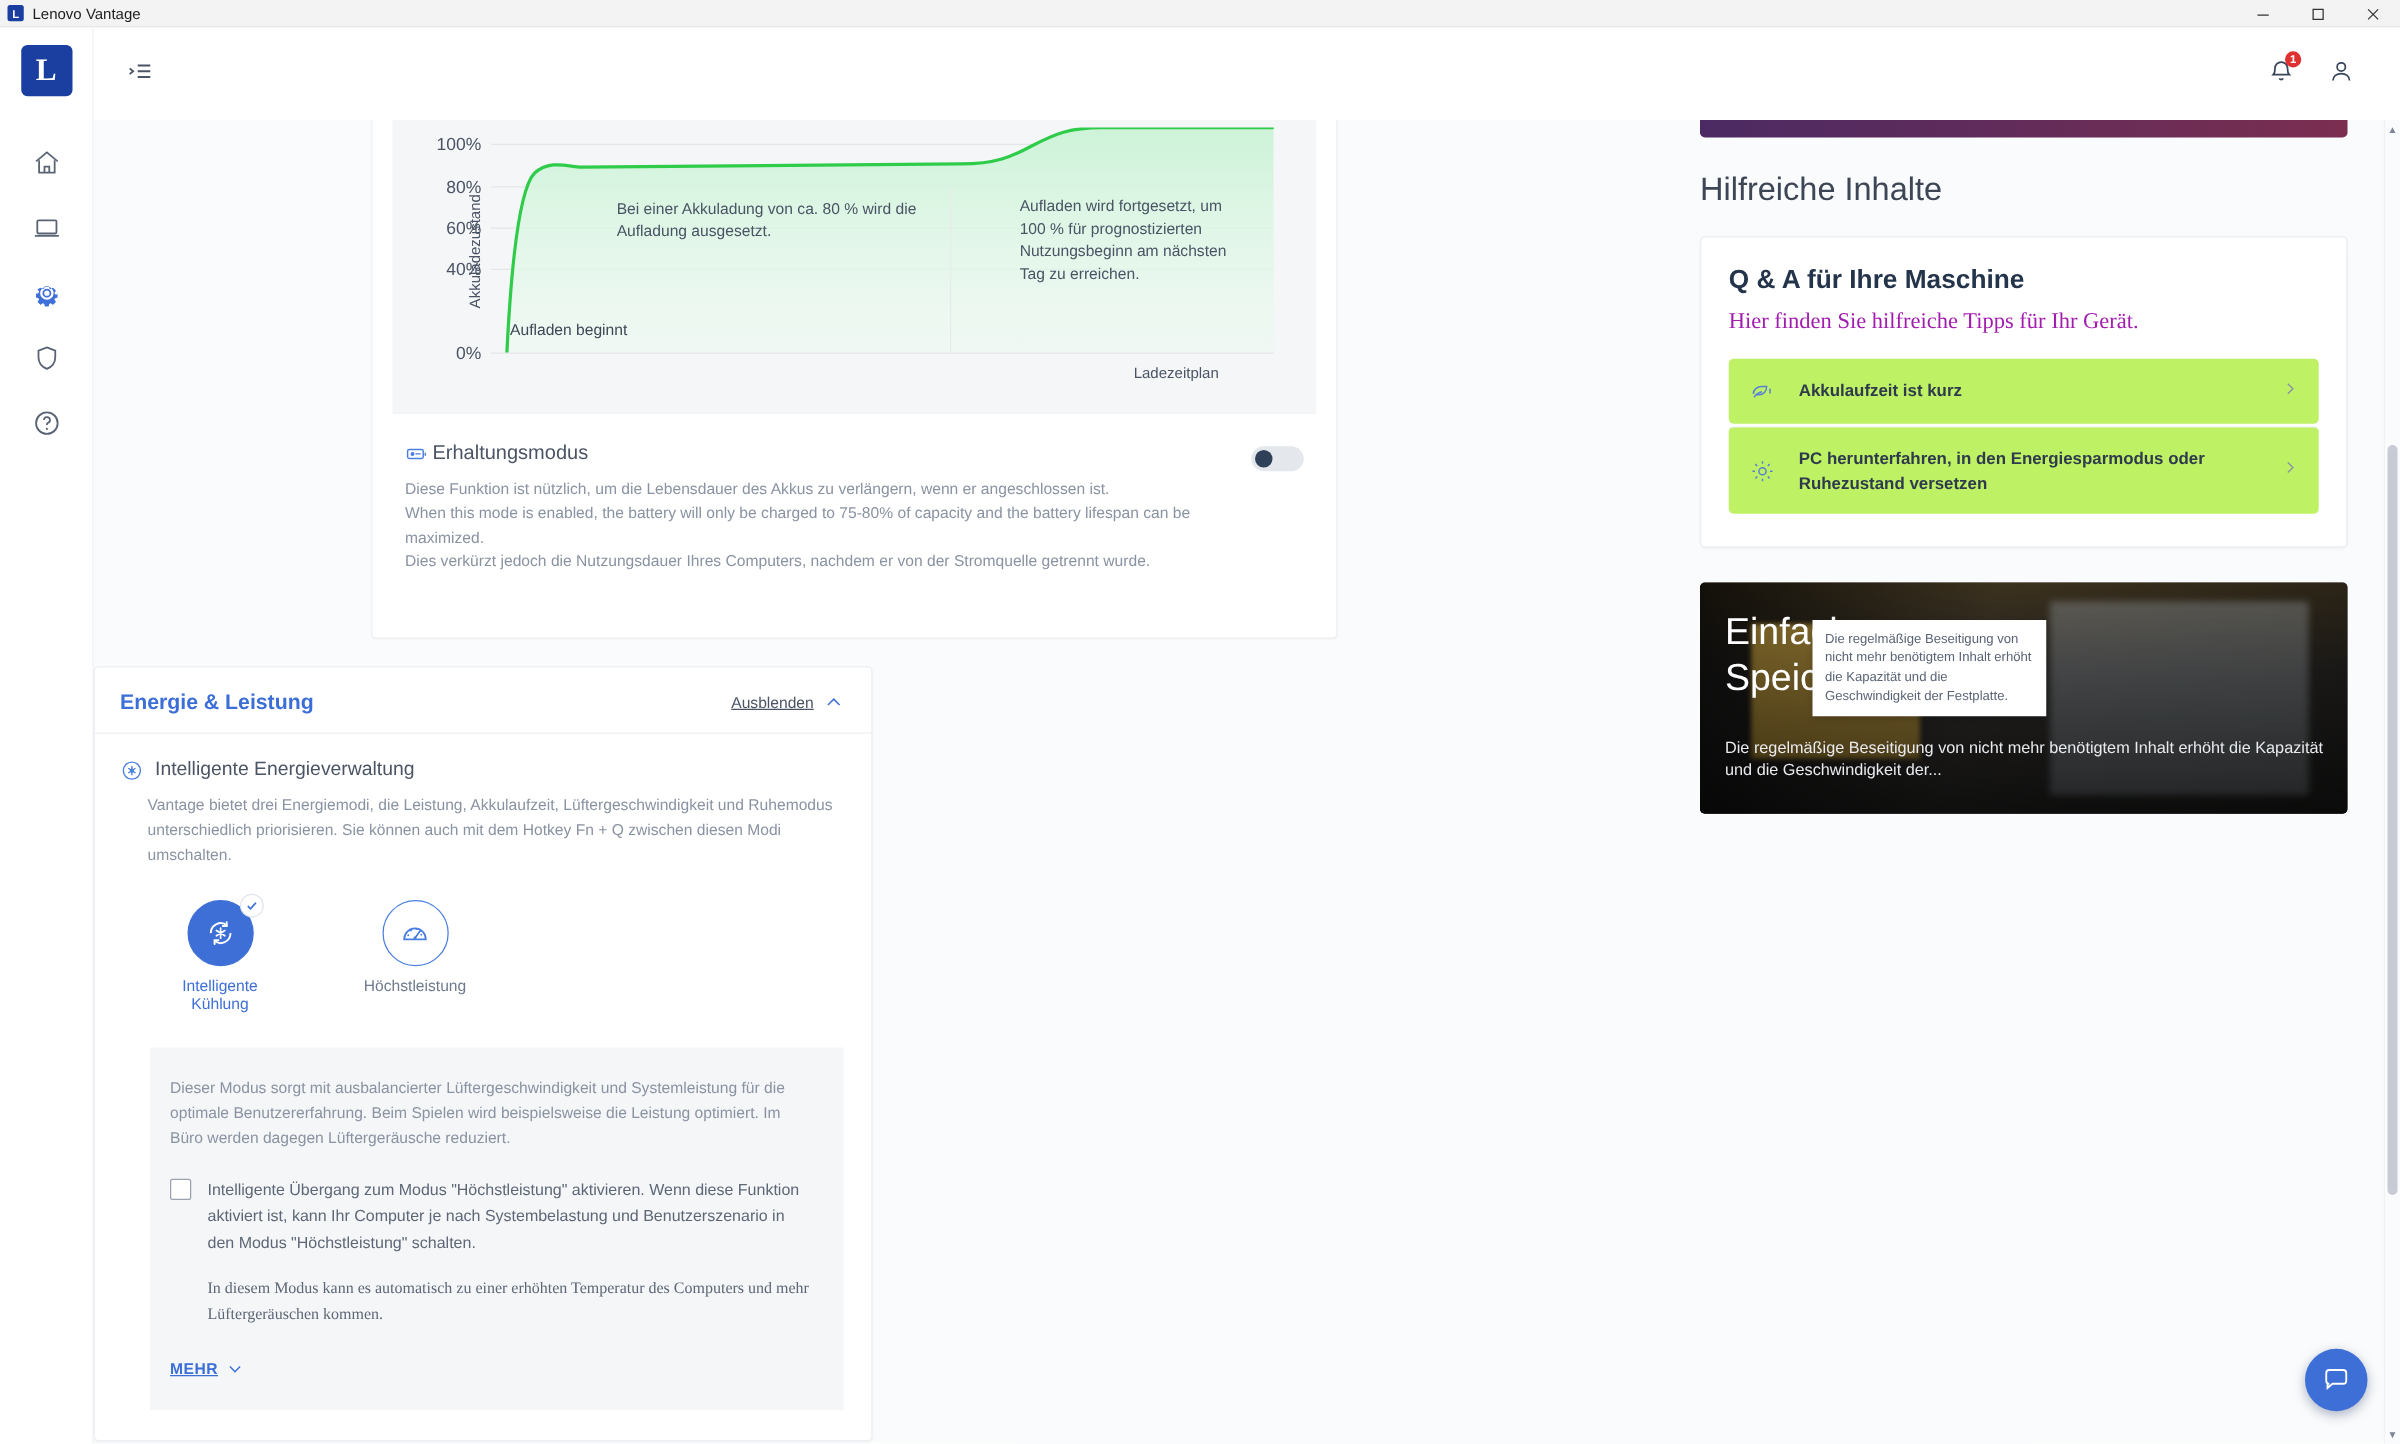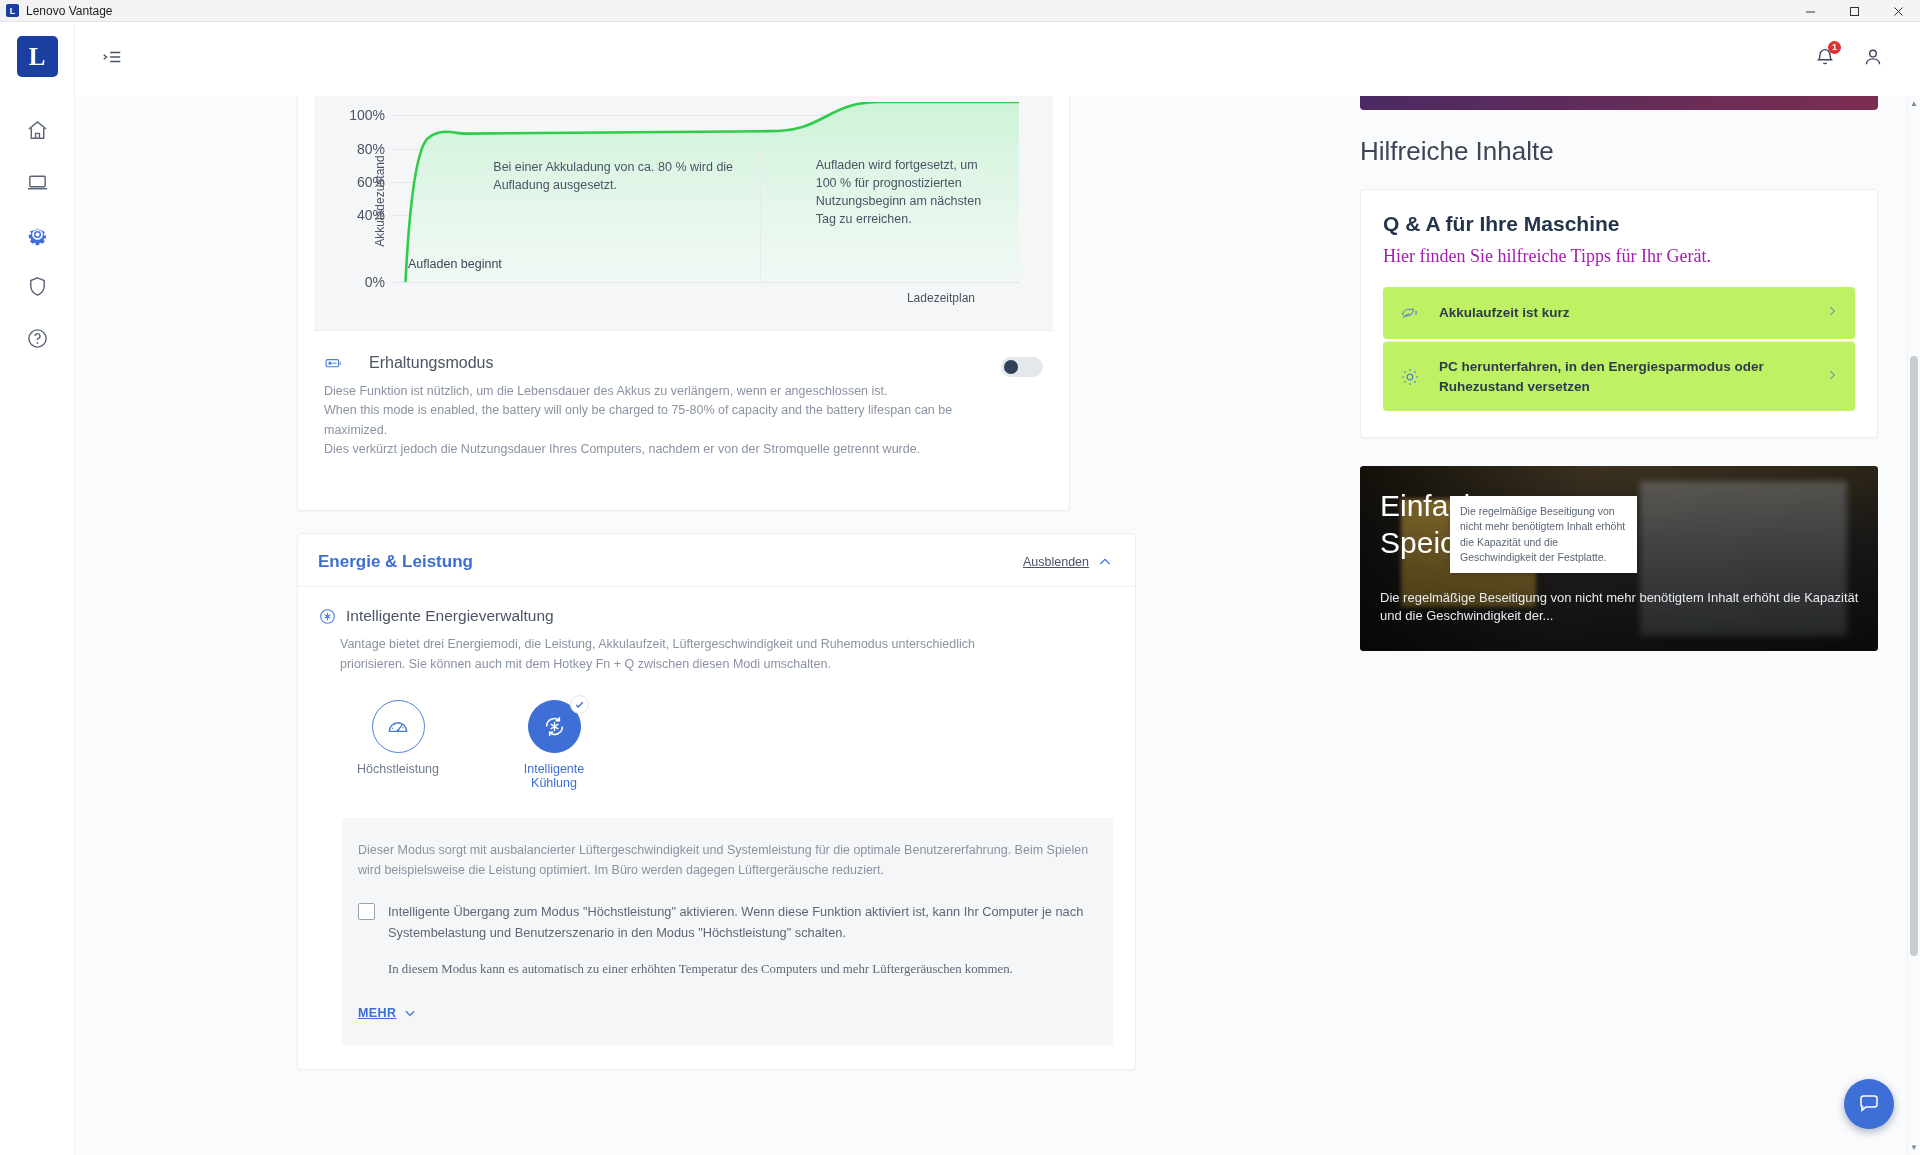--- a/index.html
+++ b/index.html
@@ -191,21 +191,21 @@
 
   
   .erh-wrap {
     margin: 0 16px;
     padding: 22px 10px 22px 10px;
     border-top: 1px solid #eef0f3;
     display: flex;
     align-items: flex-start;
   }
   .erh-body { flex: 1; }
-  .erh-head { display: flex; align-items: center; gap: 25px; margin-bottom: 9px; text-align: right; }
+  .erh-head { display: flex; align-items: center; gap: 2px; margin-bottom: 9px; text-align: right; }
   .erh-title { font-size: 16px; color: #4a5464; font-weight: 400; }
   .erh-line { font-size: 12.5px; color: #8a93a2; line-height: 1.55; }
   .toggle {
     width: 42px; height: 20px;
     background: #e4e7ec;
     border-radius: 10px;
     position: relative;
     cursor: pointer;
     margin-top: 4px;
     flex: 0 0 42px;
@@ -213,22 +213,21 @@
   .toggle .knob {
     position: absolute;
     left: 3px; top: 3px;
     width: 14px; height: 14px;
     border-radius: 50%;
     background: #2e4158;
   }
 
   
   .card-energy {
-    margin-left: 222px;
-    width: 839px;
+    width: 623px;
   }
   .card-head {
     display: flex;
     align-items: center;
     padding: 18px 22px 14px 20px;
     border-bottom: 1px solid #eef0f3;
   }
   .card-head h2 {
     font-size: 17px;
     font-weight: bold;
@@ -625,53 +624,53 @@
                 <circle cx="12" cy="12" r="8.6"></circle>
                   <path d="M12 7.4v9.2M8.3 9.6l7.4 4.8M15.7 9.6l-7.4 4.8"></path>
                   <circle cx="12" cy="12" r="2.1" fill="#4a7fe0" stroke="none"></circle>
               </svg>
               <div class="sec-title">Intelligente Energieverwaltung</div>
             </div>
             <div class="sec-desc">Vantage bietet drei Energiemodi, die Leistung, Akkulaufzeit, Lüftergeschwindigkeit und Ruhemodus unterschiedlich priorisieren. Sie können auch mit dem Hotkey Fn + Q zwischen diesen Modi umschalten.</div>
 
             <div class="modes">
 
-              <div class="mode">
-                <div class="mode-circle">
-                  <svg width="26" height="26" viewBox="0 0 24 24" fill="none" stroke="currentColor" stroke-width="1.3">
-                    <path d="M4 17a8 8 0 1 1 16 0z"></path>
-                      <path d="M12 16l4-5.5" stroke-linecap="round"></path>
-                      <circle cx="12" cy="16" r="1.1" fill="currentColor" stroke="none"></circle>
-                    <circle cx="7" cy="14" r=".7" fill="currentColor" stroke="none"></circle>
-                      <circle cx="9" cy="10.5" r=".7" fill="currentColor" stroke="none"></circle>
-                      <circle cx="13" cy="9.4" r=".7" fill="currentColor" stroke="none"></circle>
-                      <circle cx="16.6" cy="13.6" r=".7" fill="currentColor" stroke="none"></circle>
-                  </svg>
-                </div>
-                <div class="mode-label">Höchstleistung</div>
-              </div>
-
               <div class="mode selected">
                 <div class="mode-circle">
                   <svg width="27" height="27" viewBox="0 0 24 24" fill="none" stroke="currentColor" stroke-width="1.4">
                     <path d="M19 12a7 7 0 0 1-11.6 5.3"></path>
                       <path d="M5 12a7 7 0 0 1 11.6-5.3"></path>
                     <path d="M16.3 4.2v2.7h-2.7" stroke-linecap="round"></path>
                       <path d="M7.7 19.8v-2.7h2.7" stroke-linecap="round"></path>
                     <path d="M12 8.4v7.2M9 10.1l6 3.8M15 10.1l-6 3.8" stroke-width="1.2" stroke-linecap="round"></path>
                   </svg>
                   <div class="mode-check">
                     <svg width="11" height="11" viewBox="0 0 24 24" fill="none" stroke="currentColor" stroke-width="3">
                         <path d="M5 13l4.5 4.5L19 7"></path>
                       </svg>
                   </div>
                 </div>
                 <div class="mode-label">Intelligente Kühlung</div>
               </div>
 
+              <div class="mode">
+                <div class="mode-circle">
+                  <svg width="26" height="26" viewBox="0 0 24 24" fill="none" stroke="currentColor" stroke-width="1.3">
+                    <path d="M4 17a8 8 0 1 1 16 0z"></path>
+                      <path d="M12 16l4-5.5" stroke-linecap="round"></path>
+                      <circle cx="12" cy="16" r="1.1" fill="currentColor" stroke="none"></circle>
+                    <circle cx="7" cy="14" r=".7" fill="currentColor" stroke="none"></circle>
+                      <circle cx="9" cy="10.5" r=".7" fill="currentColor" stroke="none"></circle>
+                      <circle cx="13" cy="9.4" r=".7" fill="currentColor" stroke="none"></circle>
+                      <circle cx="16.6" cy="13.6" r=".7" fill="currentColor" stroke="none"></circle>
+                  </svg>
+                </div>
+                <div class="mode-label">Höchstleistung</div>
+              </div>
+
             </div>
 
             <div class="desc-panel">
               <div class="desc-text">Dieser Modus sorgt mit ausbalancierter Lüftergeschwindigkeit und Systemleistung für die optimale Benutzererfahrung. Beim Spielen wird beispielsweise die Leistung optimiert. Im Büro werden dagegen Lüftergeräusche reduziert.</div>
 
               <div class="cb-row">
                 <div class="cb"></div>
                 <div class="cb-text">Intelligente Übergang zum Modus "Höchstleistung" aktivieren. Wenn diese Funktion aktiviert ist, kann Ihr Computer je nach Systembelastung und Benutzerszenario in den Modus "Höchstleistung" schalten.</div>
               </div>
 

